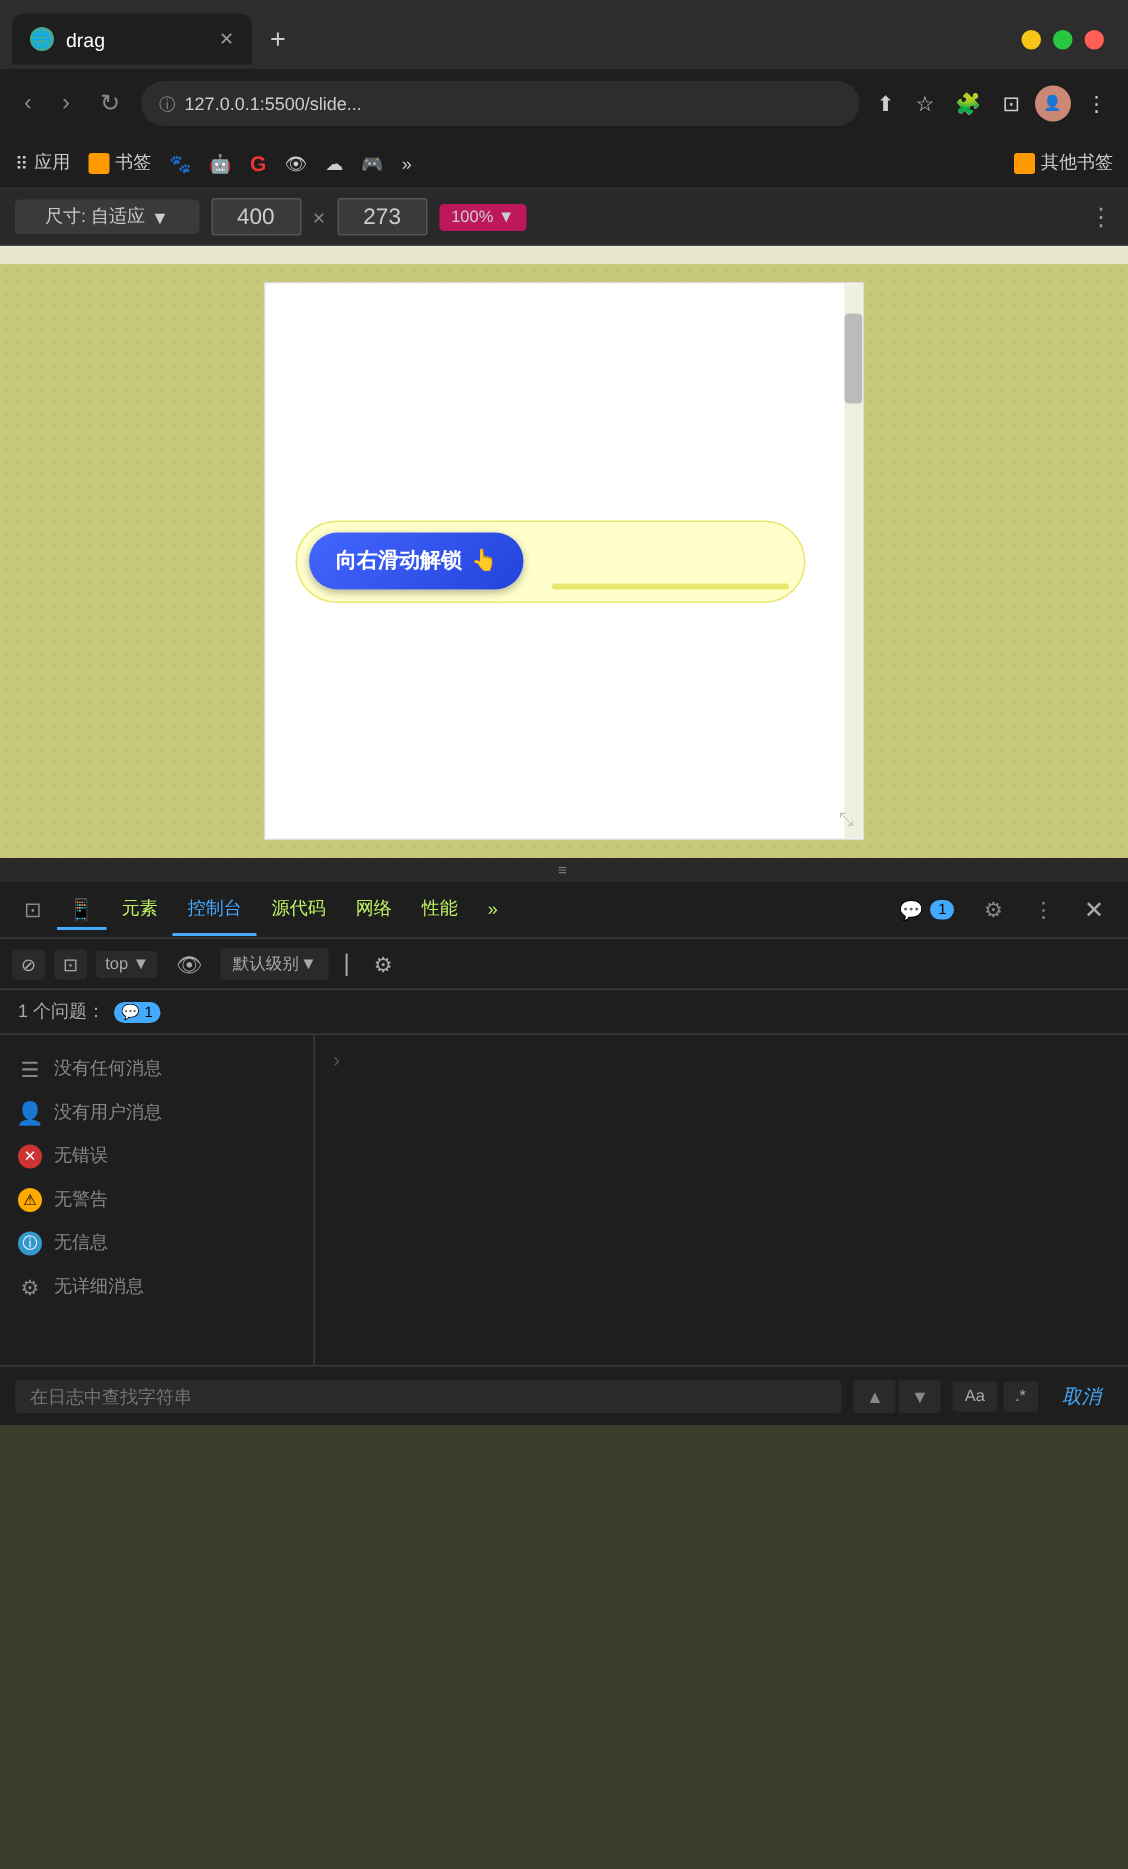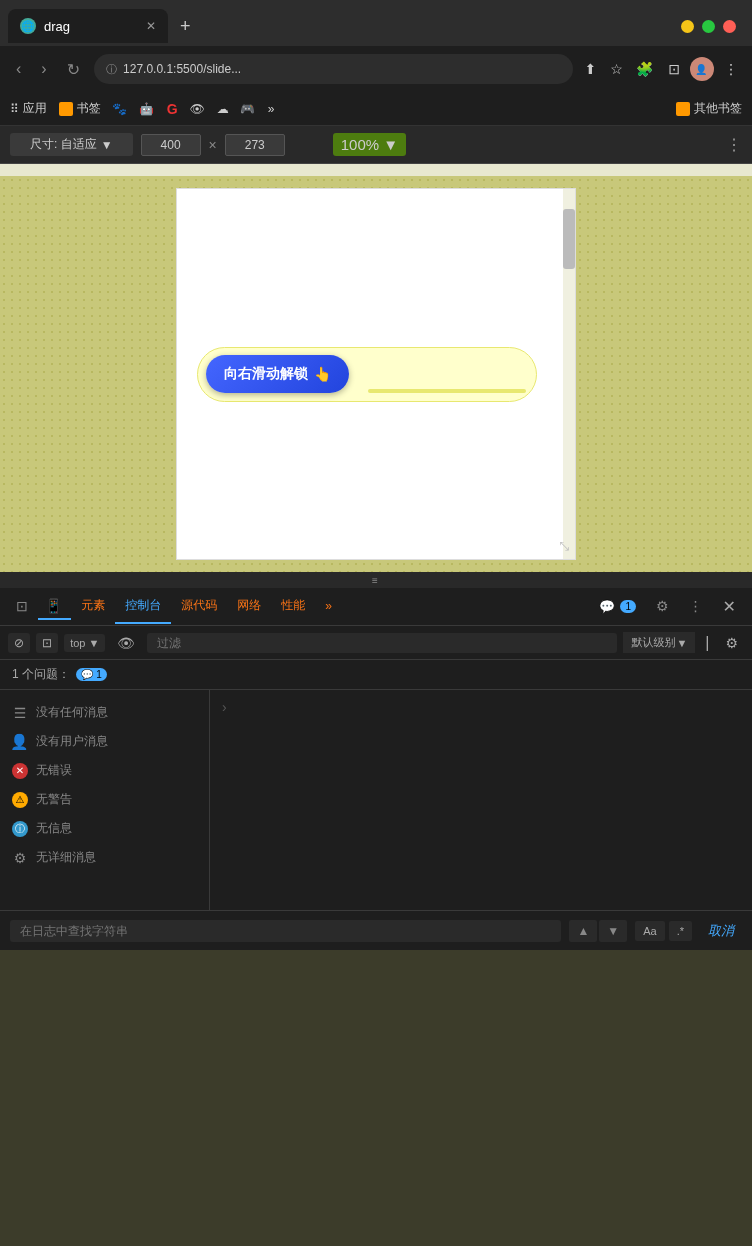--- a/index.html
+++ b/index.html
@@ -25,23 +25,23 @@
     .nav-icon-btn { color: #ccc; font-size: 14px; padding: 4px; cursor: pointer; }
     .avatar { width: 24px; height: 24px; border-radius: 50%; background: #c87; display: flex; align-items: center; justify-content: center; font-size: 10px; }
 
     .bookmarks-bar { background: #1e1e1e; display: flex; align-items: center; padding: 4px 10px; gap: 12px; height: 34px; border-bottom: 1px solid #333; }
     .bookmark-item { display: flex; align-items: center; gap: 4px; color: #ccc; font-size: 12px; cursor: pointer; white-space: nowrap; }
     .bookmark-icon { font-size: 12px; }
 
     
     .device-toolbar { background: #292929; display: flex; align-items: center; padding: 4px 10px; gap: 8px; height: 38px; border-bottom: 1px solid #444; }
     .device-select { background: #3a3a3a; color: #ccc; border: none; font-size: 12px; padding: 3px 20px; border-radius: 3px; cursor: pointer; display: flex; align-items: center; gap: 4px; }
-    .dim-input { background: #3a3a3a; color: #ccc; border: 1px solid #555; font-size: 12px; padding: 3px 8px; width: 60px; text-align: center; border-radius: 2px; }
+    .dim-input { background: #3a3a3a; color: #ccc; border: 1px solid #555; font-size: 15px; padding: 3px 8px; width: 60px; text-align: center; border-radius: 2px; }
     .dim-sep { color: #888; font-size: 14px; }
-    .zoom-select { background: #4d7c0f; color: #ccc; border: none; font-size: 15px; padding: 3px 8px; border-radius: 3px; cursor: pointer; margin-left: 40px; }
+    .zoom-select { background: #be185d; color: #ccc; border: none; font-size: 11px; padding: 3px 8px; border-radius: 3px; cursor: pointer; }
     .toolbar-more { color: #999; font-size: 16px; margin-left: auto; cursor: pointer; }
 
     
     .h-scrollbar { background: #e8e8d0; height: 12px; width: 100%; }
 
     
     .viewport-wrapper { background: #c8c87a; padding: 12px 8px; display: flex; justify-content: center; }
     .device-frame { background: #fff; width: 400px; min-height: 370px; border: 1px solid #ddd; position: relative; overflow: hidden; }
     .device-content { width: 100%; height: 370px; background: #fff; display: flex; align-items: center; justify-content: flex-start; padding: 20px; position: relative; font-family: Liberation Serif, serif; }
     
@@ -59,21 +59,21 @@
     .drag-dots { color: #888; font-size: 10px; letter-spacing: 2px; }
 
     
     .devtools { background: #1e1e1e; width: 100%; }
     
     
     .devtools-tabs { background: #1e1e1e; display: flex; align-items: center; border-bottom: 1px solid #3a3a3a; padding: 0 8px; height: 38px; }
     .devtools-tab-left { display: flex; align-items: center; gap: 2px; }
     .dt-icon-btn { color: #888; font-size: 14px; padding: 4px 8px; cursor: pointer; border-bottom: 2px solid transparent; }
     .dt-icon-btn.active { color: #4af; border-bottom-color: #4af; }
-    .dt-tab { color: #f97316; font-size: 12px; padding: 8px 10px; cursor: pointer; border-bottom: 2px solid transparent; white-space: nowrap; }
+    .dt-tab { color: #bef264; font-size: 12px; padding: 8px 10px; cursor: pointer; border-bottom: 2px solid transparent; white-space: nowrap; }
     .dt-tab.active { color: #4af; border-bottom-color: #4af; }
     .dt-badge { background: #4af; color: #000; border-radius: 10px; font-size: 10px; padding: 1px 5px; margin-left: 3px; }
     .dt-right { margin-left: auto; display: flex; align-items: center; gap: 4px; }
     .dt-close { color: #aaa; font-size: 16px; padding: 4px 8px; cursor: pointer; }
 
     
     .console-toolbar { background: #1e1e1e; display: flex; align-items: center; padding: 4px 8px; gap: 6px; border-bottom: 1px solid #3a3a3a; height: 34px; }
     .ct-btn { color: #aaa; font-size: 12px; padding: 3px 6px; cursor: pointer; background: #2a2a2a; border-radius: 3px; display: flex; align-items: center; gap: 3px; }
     .ct-select { background: #2a2a2a; color: #aaa; border: none; font-size: 11px; padding: 3px 6px; border-radius: 3px; display: flex; align-items: center; gap: 3px; cursor: pointer; text-align: right; }
     .ct-filter { flex: 1; background: #2a2a2a; border: none; color: #aaa; font-size: 12px; padding: 3px 10px; border-radius: 3px; }
@@ -265,21 +265,20 @@
         <span>⊘</span>
       </div>
       <div class="ct-btn">
         <span>⊡</span>
       </div>
       <div class="ct-select">
         <span>top</span>
         <span>▼</span>
       </div>
       <span class="ct-eye">👁</span>
-      <input class="ct-filter" placeholder="过滤" style="">
       <div class="ct-level">
         <span>默认级别</span>
         <span>▼</span>
       </div>
       <span style="color:#aaa; padding: 3px 4px;">|</span>
       <span class="ct-gear">⚙</span>
     </div>
 
     <div class="issues-bar">
       <span class="issues-count">1 个问题：</span>

